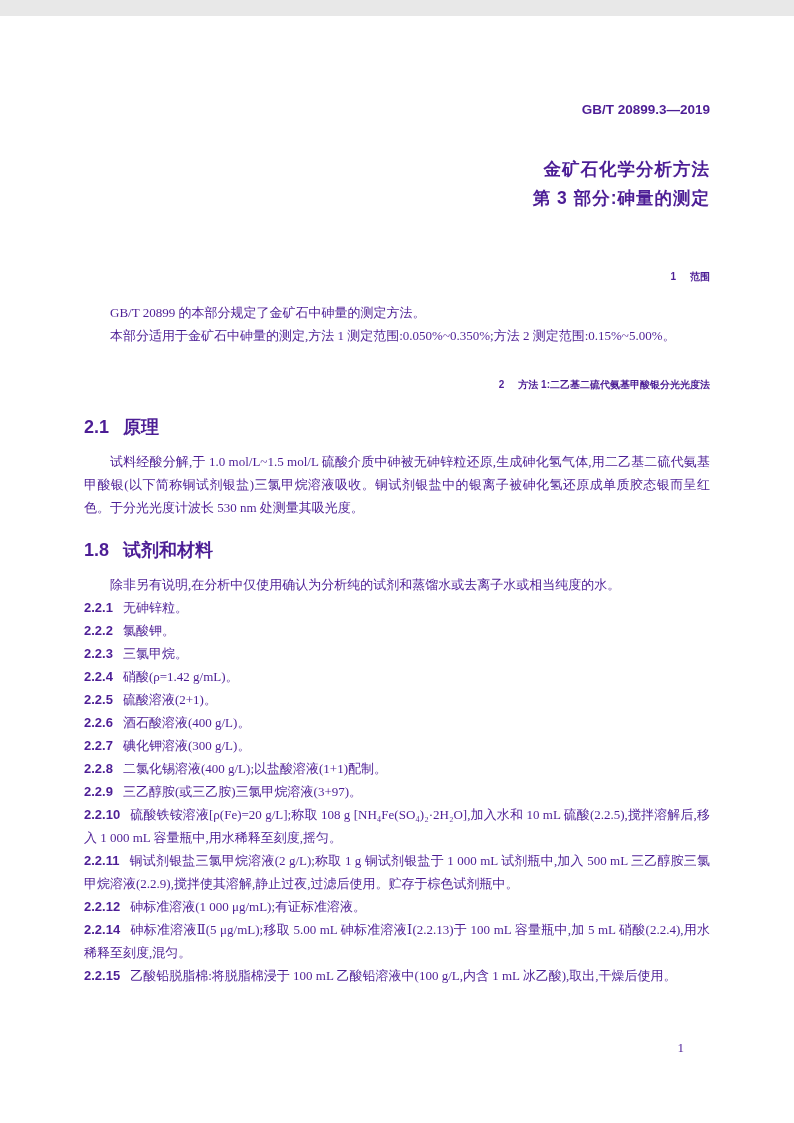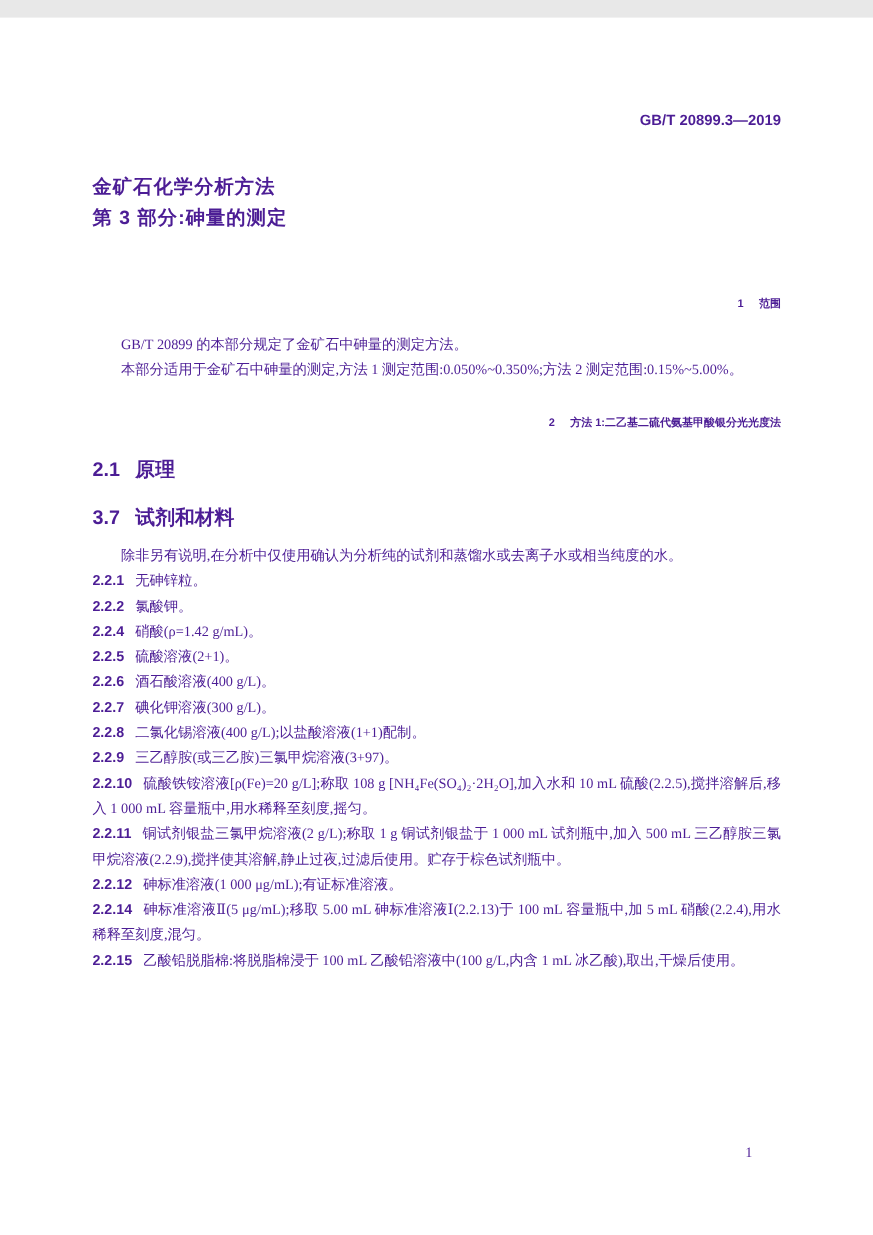--- a/index.html
+++ b/index.html
@@ -9,21 +9,21 @@
     font-family:"Liberation Serif","DejaVu Serif",serif;
     color:#4c1d95; font-size:13px; line-height:23px;
     position:relative; overflow:hidden;
   }
   .doc-code {
     text-align:right; font-weight:bold; font-size:13.5px;
     font-family:"Liberation Sans","DejaVu Sans",sans-serif;
     margin-bottom:34px;
   }
   .doc-title {
-    text-align:left; font-weight:bold; font-size:17.5px;
+    text-align:right; font-weight:bold; font-size:17.5px;
     line-height:29px; margin-bottom:52px;
     font-family:"Liberation Sans","DejaVu Sans",sans-serif;
     letter-spacing:1px;
   }
   .h1 {
     font-family:"Liberation Sans","DejaVu Sans",sans-serif;
     font-weight:bold; font-size:10px; margin:26px 0 13px 0;text-align:right;
   }
   .h2 {
     font-family:"Liberation Sans","DejaVu Sans",sans-serif;
@@ -62,31 +62,35 @@
   <p class="para">GB/T 20899 的本部分规定了金矿石中砷量的测定方法。</p>
   <p class="para">本部分适用于金矿石中砷量的测定,方法 1 测定范围:0.050%~0.350%;方法 2 测定范围:0.15%~5.00%。</p>
 
   <div class="h1">
     <span class="hnum">2</span><span>方法 1:二乙基二硫代氨基甲酸银分光光度法</span>
   </div>
 
   <div class="h2">
     <span class="hnum">2.1</span><span>原理</span>
   </div>
+  <p class="para">试料经酸分解,于 1.0 mol/L~1.5 mol/L 硫酸介质中砷被无砷锌粒还原,生成砷化氢气体,用二乙基二硫代氨基甲酸银(以下简称铜试剂银盐)三氯甲烷溶液吸收。铜试剂银盐中的银离子被砷化氢还原成单质胶态银而呈红色。于分光光度计波长 530 nm 处测量其吸光度。</p>
 
   <div class="h2">
-    <span class="hnum">3.7</span><span>试剂和材料</span>
+    <span class="hnum">1.8</span><span>试剂和材料</span>
   </div>
   <p class="para">除非另有说明,在分析中仅使用确认为分析纯的试剂和蒸馏水或去离子水或相当纯度的水。</p>
 
   <p class="item">
     <span class="inum">2.2.1</span><span>无砷锌粒。</span>
   </p>
   <p class="item">
     <span class="inum">2.2.2</span><span>氯酸钾。</span>
+  </p>
+  <p class="item">
+    <span class="inum">2.2.3</span><span>三氯甲烷。</span>
   </p>
   <p class="item">
     <span class="inum">2.2.4</span><span>硝酸(ρ=1.42 g/mL)。</span>
   </p>
   <p class="item">
     <span class="inum">2.2.5</span><span>硫酸溶液(2+1)。</span>
   </p>
   <p class="item">
     <span class="inum">2.2.6</span><span>酒石酸溶液(400 g/L)。</span>
   </p>

